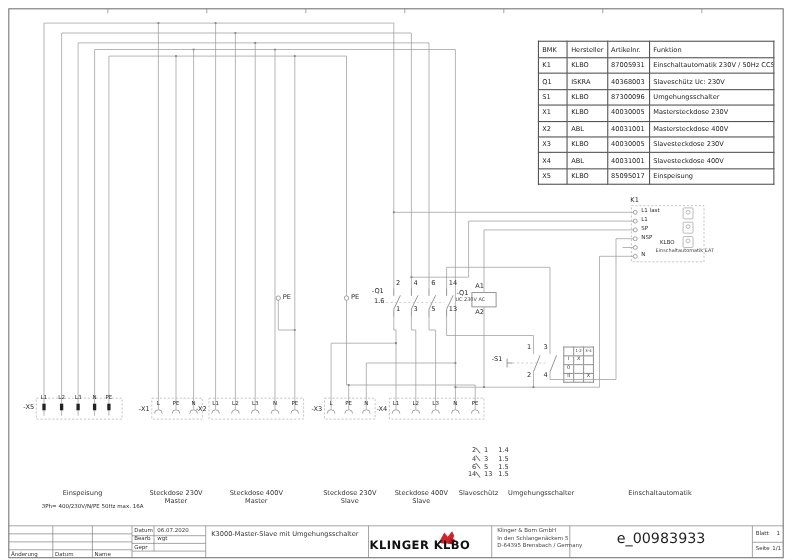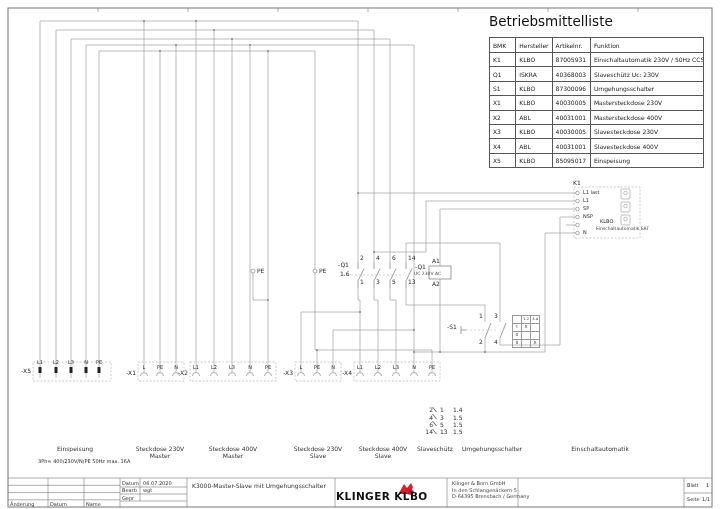--- a/index.html
+++ b/index.html
@@ -171,21 +171,20 @@
     </g>
 
     <g stroke="#888" stroke-width="0.7" fill="none">
       <path d="M140.5,376 A3.5,3.5 0 0 1 147.5,376 M156.5,376 A3.5,3.5 0 0 1 163.5,376 M172.5,376 A3.5,3.5 0 0 1 179.5,376"></path>
       <path d="M192.5,376 A3.5,3.5 0 0 1 199.5,376 M210.5,376 A3.5,3.5 0 0 1 217.5,376 M228.5,376 A3.5,3.5 0 0 1 235.5,376 M246.5,376 A3.5,3.5 0 0 1 253.5,376 M264.5,376 A3.5,3.5 0 0 1 271.5,376"></path>
       <path d="M297.5,376 A3.5,3.5 0 0 1 304.5,376 M313.5,376 A3.5,3.5 0 0 1 320.5,376 M329.5,376 A3.5,3.5 0 0 1 336.5,376"></path>
       <path d="M356.5,376 A3.5,3.5 0 0 1 363.5,376 M374.5,376 A3.5,3.5 0 0 1 381.5,376 M392.5,376 A3.5,3.5 0 0 1 399.5,376 M410.5,376 A3.5,3.5 0 0 1 417.5,376 M428.5,376 A3.5,3.5 0 0 1 435.5,376"></path>
     </g>
   </svg>
 
-  <div class="bom-title">Betriebsmittelliste</div>
   <table class="bom">
     <colgroup>
         <col class="col-bmk">
         <col class="col-her">
         <col class="col-art">
         <col class="col-fun">
       </colgroup>
     <thead>
       <tr>
         <th>BMK</th>
@@ -414,19 +413,20 @@
     </svg>
   </div>
   <div class="brand">KLINGER KLBO</div>
 
   <div class="addr">
     <div>Klinger &amp; Born GmbH</div>
     <div>In den Schlangenäckern 5</div>
     <div>D-64395 Brensbach / Germany</div>
   </div>
 
+  <div class="docnum">e_00983933</div>
 
   <div class="tb-text" style="left:687px;top:483px;">Blatt</div>
   <div class="tb-text" style="left:706px;top:483px;">1</div>
   <div class="tb-text" style="left:687px;top:497px;">Seite</div>
   <div class="tb-text" style="left:702px;top:497px;">1/1</div>
 
 </div>
 
 </body></html>

